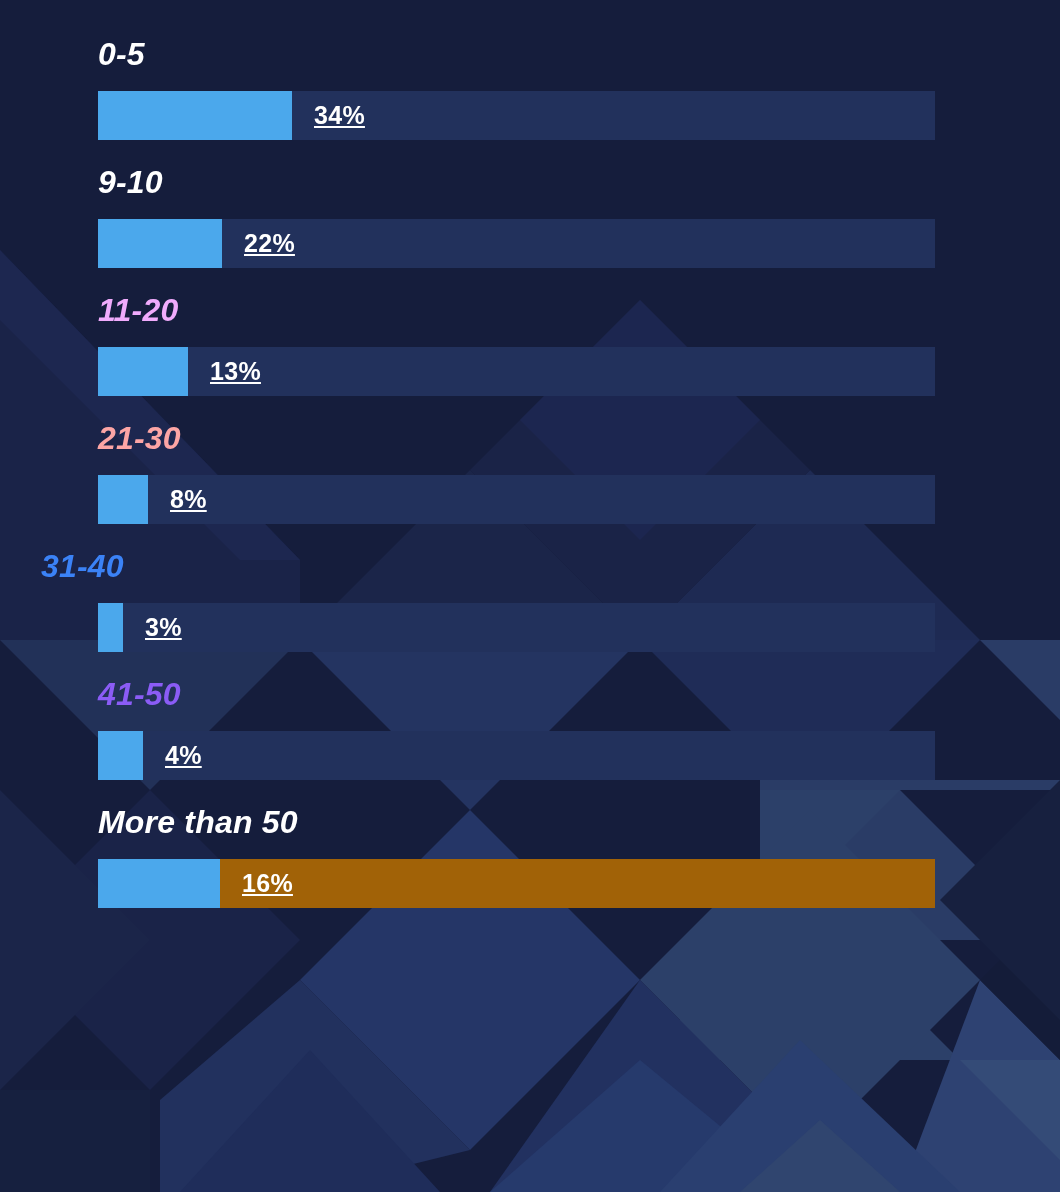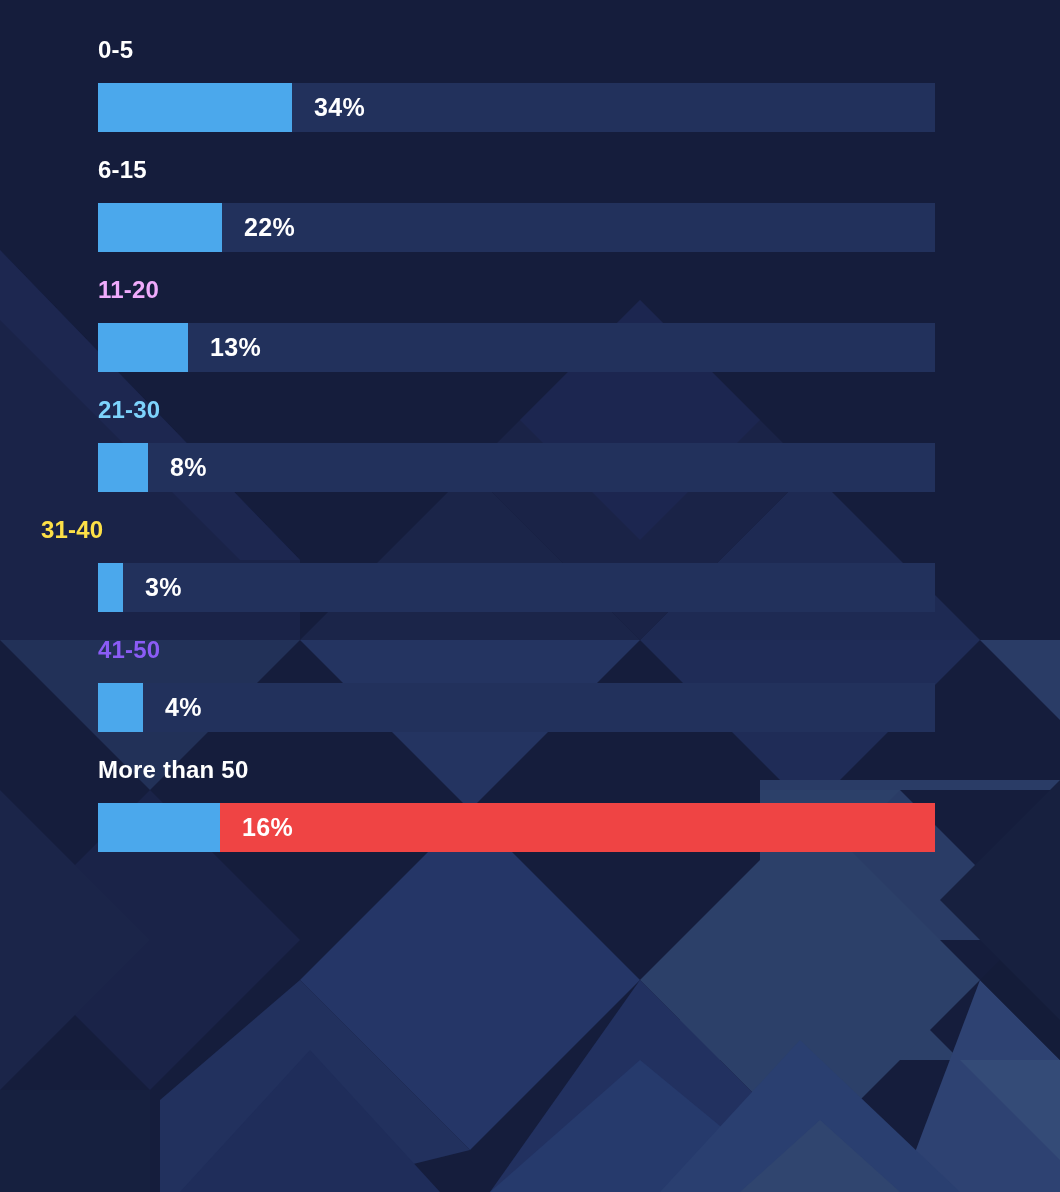--- a/index.html
+++ b/index.html
@@ -33,26 +33,27 @@
     padding: 38px 0 0 0;
   }
 
   .bar-group {
     position: relative;
     margin: 0 0 0 0;
   }
 
   .cat-label {
     color: #ffffff;
-    font-size: 24px;
+    font-size: 32px;
     font-weight: bold;
     letter-spacing: 0.2px;
     line-height: 1;
     margin-left: 98px;
     margin-bottom: 0;
+    font-style: italic;
   }
 
   .track {
     position: relative;
     margin-left: 98px;
     width: 837px;
     height: 49px;
     background: #22315c;
   }
 
@@ -68,20 +69,21 @@
     position: absolute;
     top: 0;
     height: 49px;
     display: flex;
     align-items: center;
     color: #ffffff;
     font-size: 25px;
     font-weight: bold;
     letter-spacing: 0.3px;
     white-space: nowrap;
+    text-decoration: underline;
   }
 
   
   .bar-group { margin-bottom: 26px; }
   .cat-label { margin-bottom: 21px; }
 </style>
 </head>
 <body style="background: rgb(21, 29, 60);">
 
 <svg id="bg-pattern" viewBox="0 0 1060 1192" preserveAspectRatio="none" aria-hidden="true">
@@ -128,60 +130,60 @@
 
   <div class="bar-group">
     <div class="cat-label" style="color: rgb(255, 255, 255);">0-5</div>
     <div class="track" style="width: 837px; background: rgb(34, 49, 92);">
       <div class="bar-fill" style="width: 194px; background: rgb(75, 168, 236);"></div>
       <div class="bar-value" style="left: 216px; color: rgb(255, 255, 255);">34%</div>
     </div>
   </div>
 
   <div class="bar-group">
-    <div class="cat-label" style="color: rgb(255, 255, 255);">6-15</div>
+    <div class="cat-label" style="color: rgb(255, 255, 255);">9-10</div>
     <div class="track" style="width: 837px; background: rgb(34, 49, 92);">
       <div class="bar-fill" style="width: 124px; background: rgb(75, 168, 236);"></div>
       <div class="bar-value" style="left: 146px; color: rgb(255, 255, 255);">22%</div>
     </div>
   </div>
 
   <div class="bar-group">
     <div class="cat-label" style="color: #f0abfc;">11-20</div>
     <div class="track" style="width: 837px; background: rgb(34, 49, 92);">
       <div class="bar-fill" style="width: 90px; background: rgb(75, 168, 236);"></div>
       <div class="bar-value" style="left: 112px; color: rgb(255, 255, 255); text-align: right;">13%</div>
     </div>
   </div>
 
   <div class="bar-group">
-    <div class="cat-label" style="color: #7dd3fc;">21-30</div>
+    <div class="cat-label" style="color: #fca5a5;">21-30</div>
     <div class="track" style="width: 837px; background: rgb(34, 49, 92);">
       <div class="bar-fill" style="width: 50px; background: rgb(75, 168, 236);"></div>
       <div class="bar-value" style="left: 72px; color: rgb(255, 255, 255);">8%</div>
     </div>
   </div>
 
   <div class="bar-group">
-    <div class="cat-label" style="color: #fde047; margin-left: 41px;">31-40</div>
+    <div class="cat-label" style="color: #3b82f6; margin-left: 41px;">31-40</div>
     <div class="track" style="width: 837px; background: rgb(34, 49, 92);">
       <div class="bar-fill" style="width: 25px; background: rgb(75, 168, 236);"></div>
       <div class="bar-value" style="left: 47px; color: rgb(255, 255, 255);">3%</div>
     </div>
   </div>
 
   <div class="bar-group">
     <div class="cat-label" style="color: #8b5cf6;">41-50</div>
     <div class="track" style="width: 837px; background: rgb(34, 49, 92);">
       <div class="bar-fill" style="width: 45px; background: rgb(75, 168, 236);"></div>
       <div class="bar-value" style="left: 67px; color: rgb(255, 255, 255);">4%</div>
     </div>
   </div>
 
   <div class="bar-group">
     <div class="cat-label" style="color: rgb(255, 255, 255); margin-top: 8px;">More than 50</div>
-    <div class="track" style="width: 837px; background: #ef4444;">
+    <div class="track" style="width: 837px; background: #a16207;">
       <div class="bar-fill" style="width: 122px; background: rgb(75, 168, 236);"></div>
       <div class="bar-value" style="left: 144px; color: rgb(255, 255, 255);">16%</div>
     </div>
   </div>
 
 </div>
 
 </body></html>

